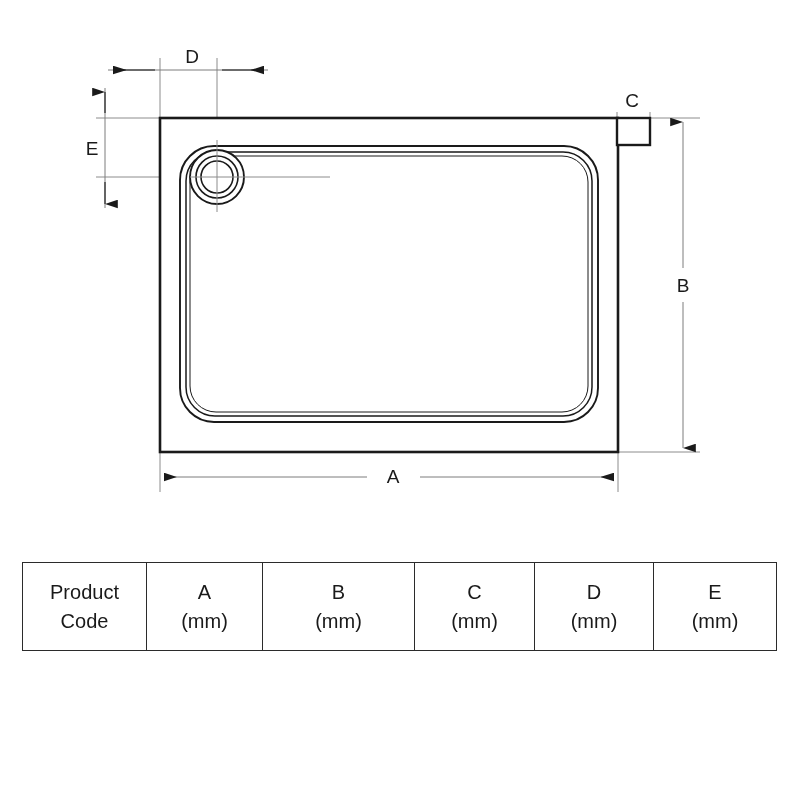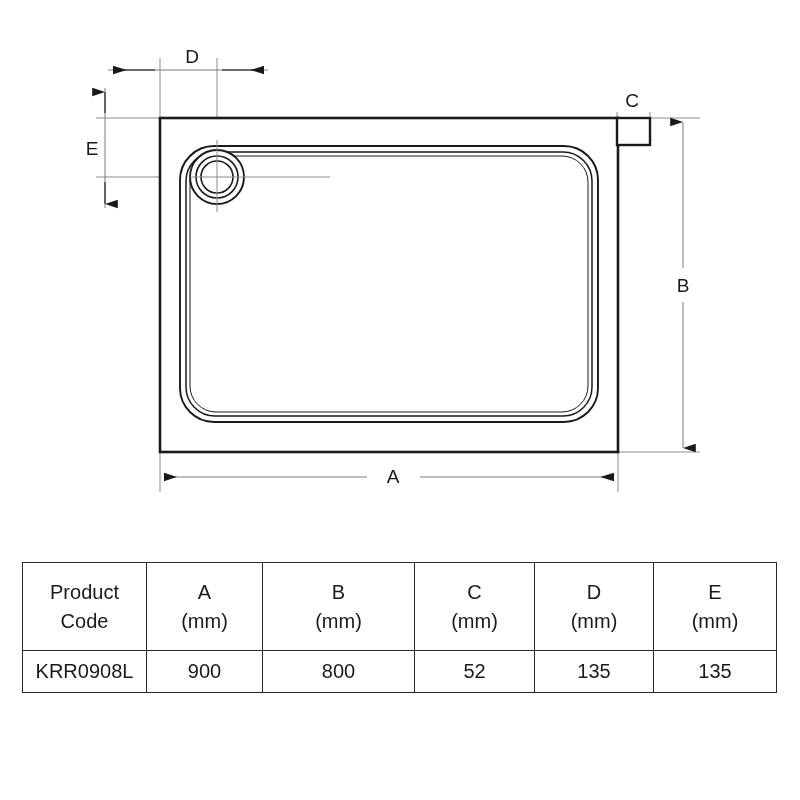--- a/index.html
+++ b/index.html
@@ -211,25 +211,17 @@
           </td>
           <td>
             <span class="hdr-l1">D</span>
             <span class="hdr-l2">(mm)</span>
           </td>
           <td>
             <span class="hdr-l1">E</span>
             <span class="hdr-l2">(mm)</span>
           </td>
         </tr>
-        <tr class="data-row">
-          <td>KRR0908L</td>
-          <td>900</td>
-          <td>800</td>
-          <td>52</td>
-          <td>135</td>
-          <td>135</td>
-        </tr>
       </tbody>
     </table>
   </div>
 
 </div>
 
 </body></html>

